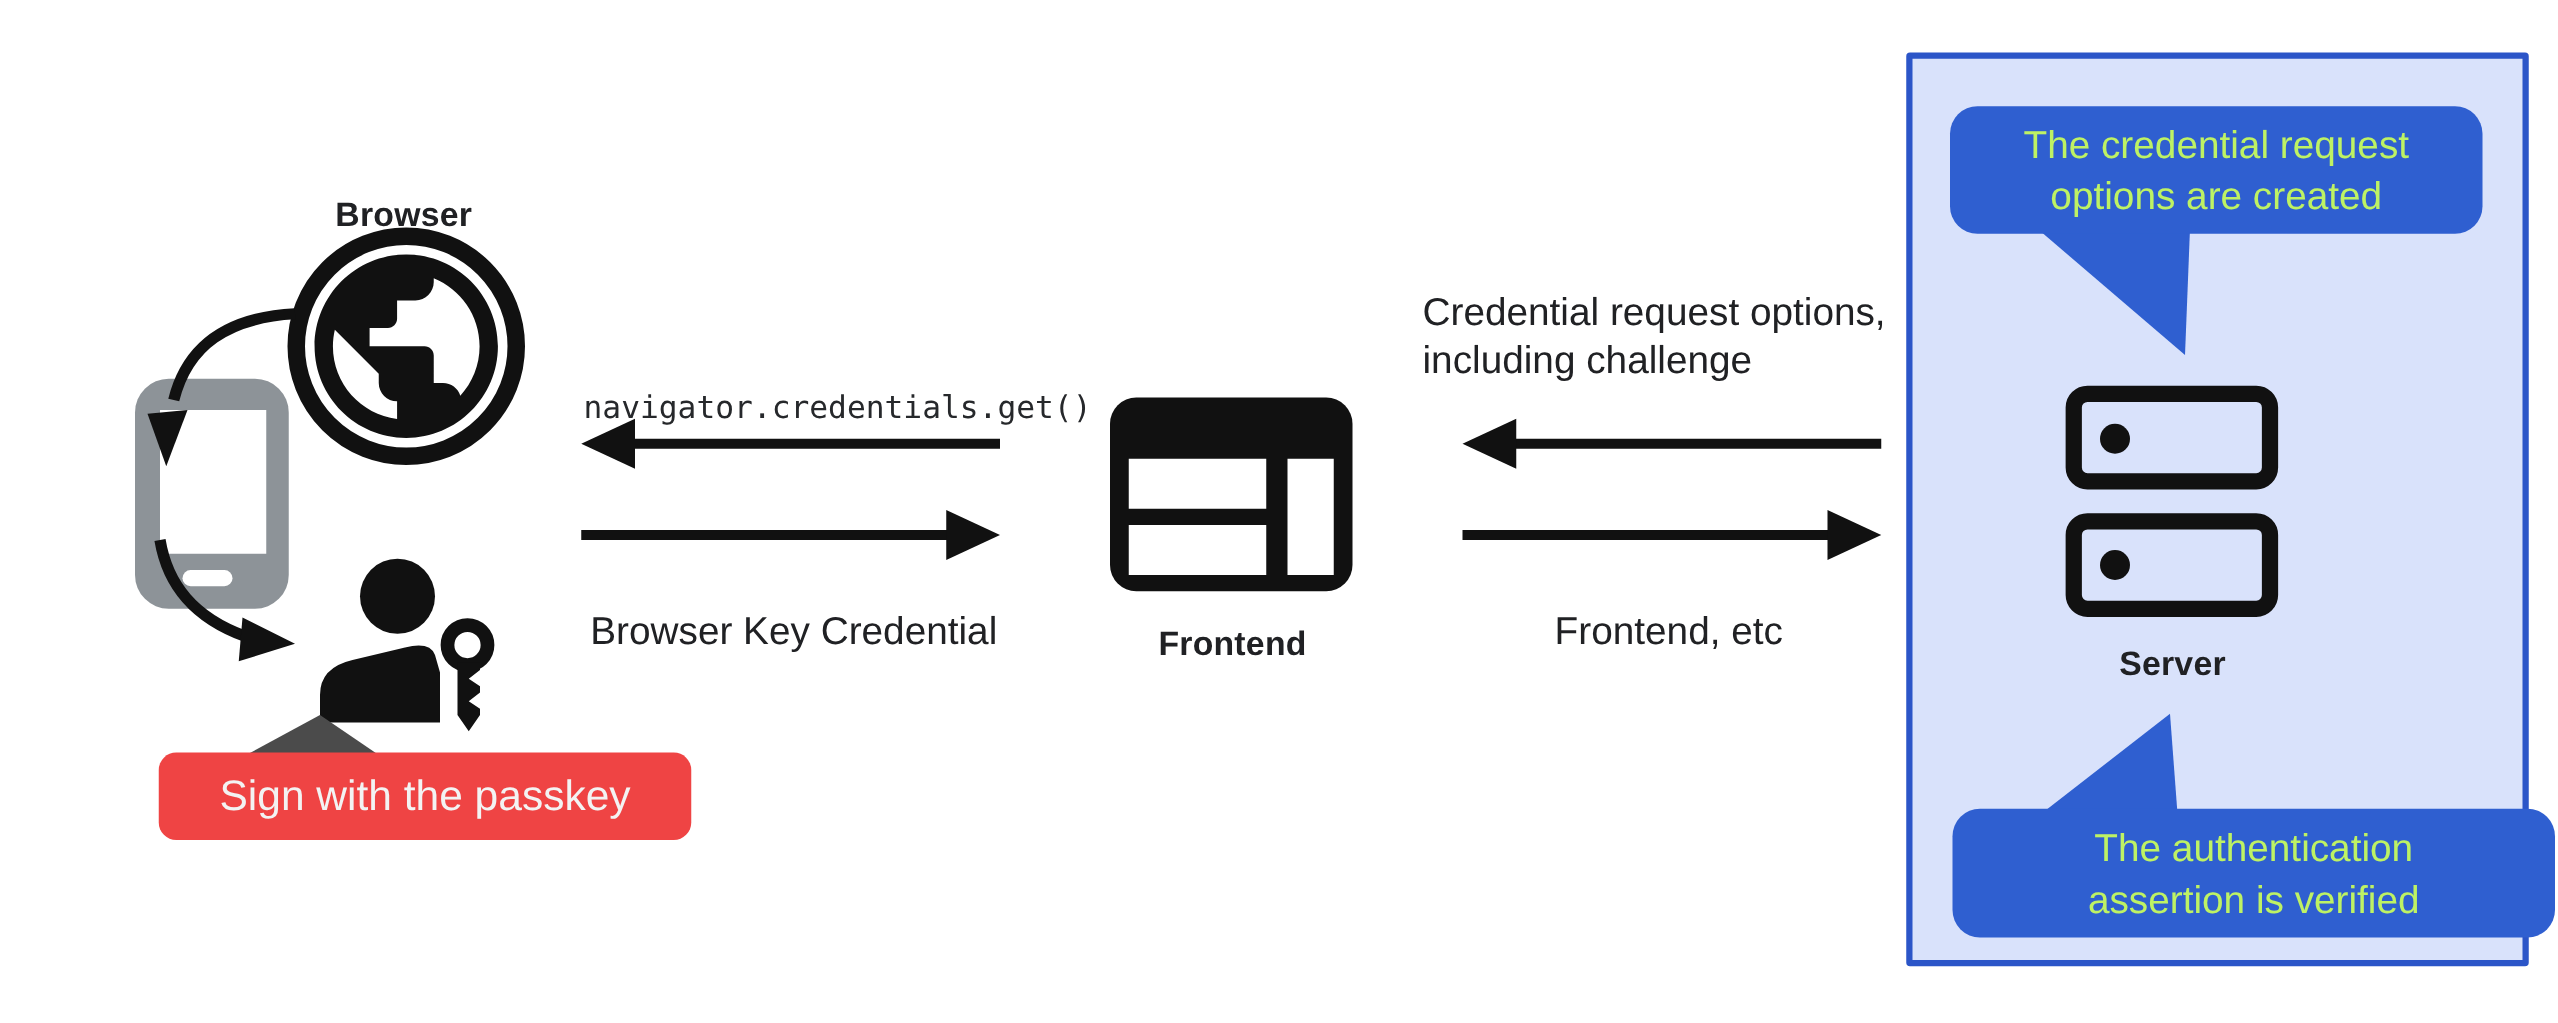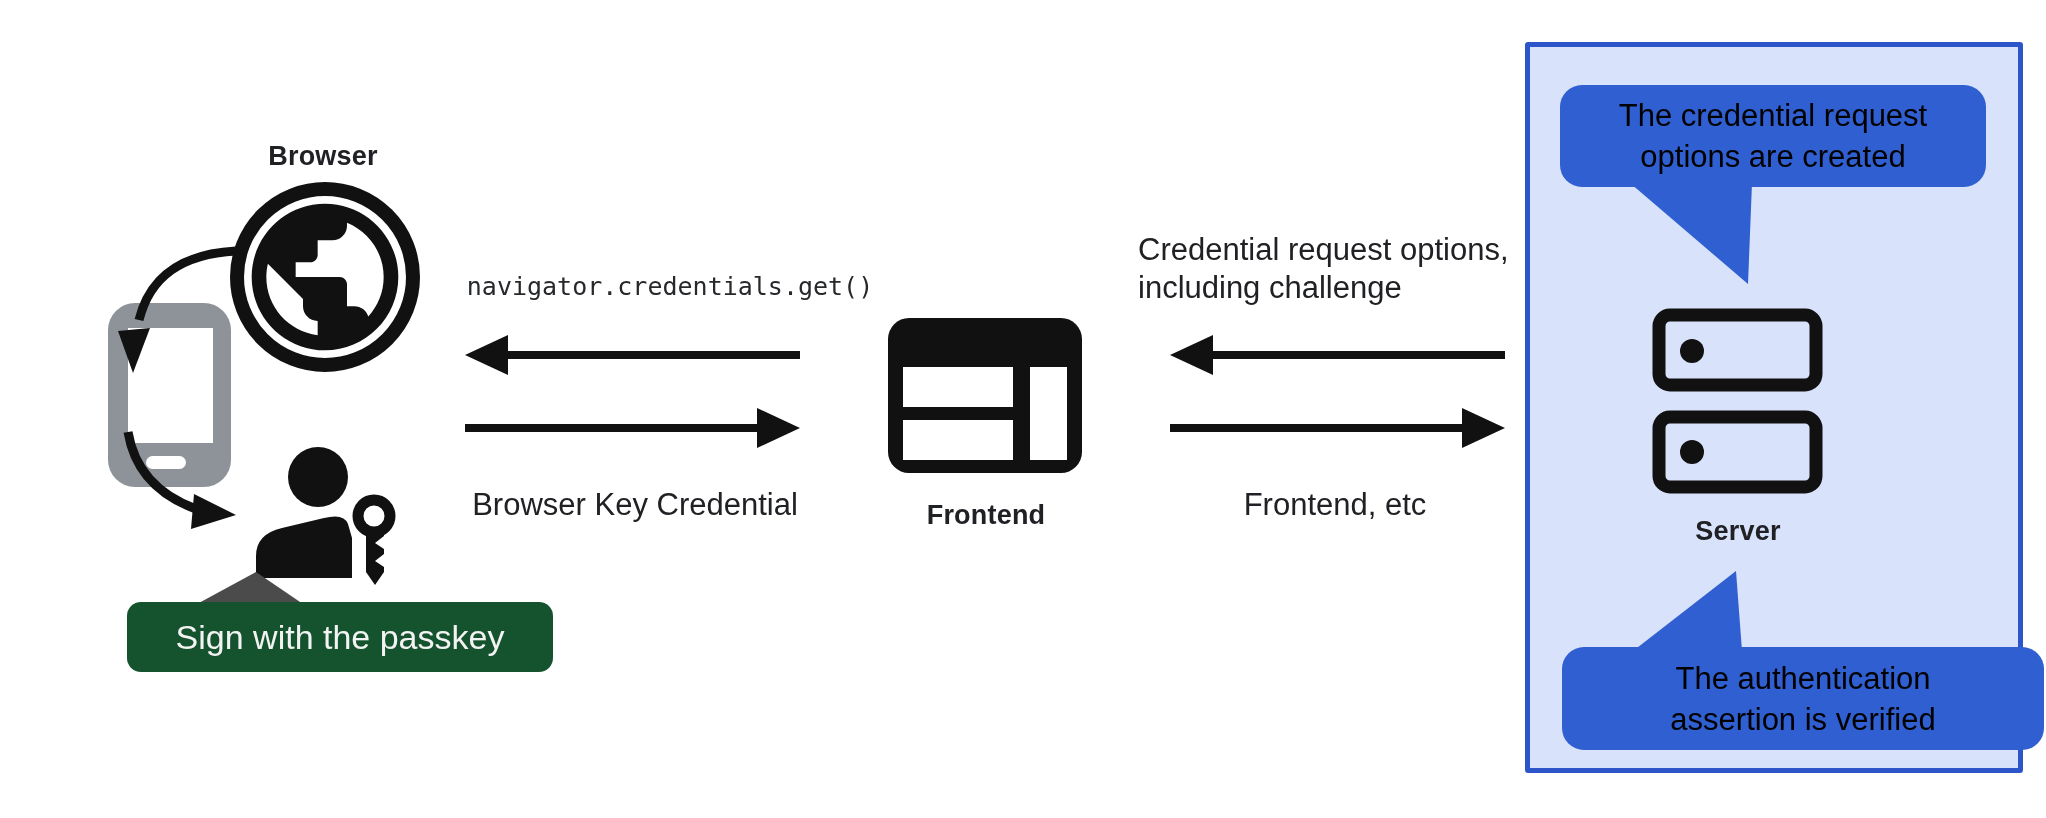--- a/index.html
+++ b/index.html
@@ -10,30 +10,30 @@
   .art{position:absolute;left:0;top:0;z-index:2;pointer-events:none;}
   .blue-box{
     position:absolute;left:1525px;top:42px;width:488px;height:721px;
     background:#d9e2fb;border:5px solid #2b55c8;border-radius:3px;z-index:1;
   }
   .t{position:absolute;z-index:3;white-space:nowrap;}
   .center{transform:translateX(-50%);text-align:center;}
   .pre{white-space:pre-line;}
   .node-label{font-size:27px;font-weight:bold;letter-spacing:.2px;}
   .msg{font-size:31px;}
-  .code{font-family:"DejaVu Sans Mono","Liberation Mono",monospace;font-size:25px;color:#26282b;}
+  .code{font-family:"DejaVu Sans Mono","Liberation Mono",monospace;font-size:25px;color:#26282b;margin-top:39px;}
   .badge{
     position:absolute;left:127px;top:602px;width:426px;height:70px;z-index:3;
-    background:#14532d;border-radius:14px;display:flex;align-items:center;justify-content:center;
+    background:#ef4444;border-radius:14px;display:flex;align-items:center;justify-content:center;
     color:#f3f3f3;font-size:34px;
   }
   .bubble{
     position:absolute;z-index:3;background:#2f5fd0;border-radius:22px;
     display:flex;align-items:center;justify-content:center;text-align:center;
-    color:#000000;font-size:31px;line-height:41px;white-space:pre-line;
+    color:#bef264;font-size:31px;line-height:41px;white-space:pre-line;
   }
   .bubble.top{left:1560px;top:85px;width:426px;height:102px;}
   .bubble.bottom{left:1562px;top:647px;width:482px;height:103px;}
 </style>
 </head>
 <body>
 
 <div class="canvas">
 
   <div class="blue-box"></div>
@@ -104,21 +104,21 @@
     <polygon points="1633,651 1742,651 1736,571" fill="#2f5fd0"></polygon>
 
     <g>
       <rect x="1659" y="315" width="157" height="70" rx="11" fill="none" stroke="#111111" stroke-width="13"></rect>
       <circle cx="1692" cy="351" r="12" fill="#111111"></circle>
       <rect x="1659" y="417" width="157" height="70" rx="11" fill="none" stroke="#111111" stroke-width="13"></rect>
       <circle cx="1692" cy="452" r="12" fill="#111111"></circle>
     </g>
   </svg>
 
-  <div class="t node-label center" style="left:323px;top:141px;">Browser</div>
+  <div class="t node-label center" style="left:323px;top:157px;">Browser</div>
 
 
   <div class="badge">
     <span>Sign with the passkey</span>
   </div>
 
   <div class="t code center" style="left:670px;top:272px;">navigator.credentials.get()</div>
 
   <div class="t msg center" style="left:635px;top:487px;">Browser Key Credential</div>
 

